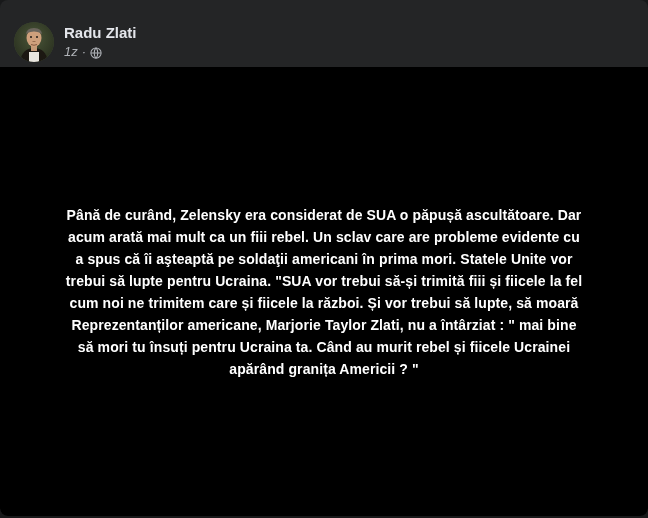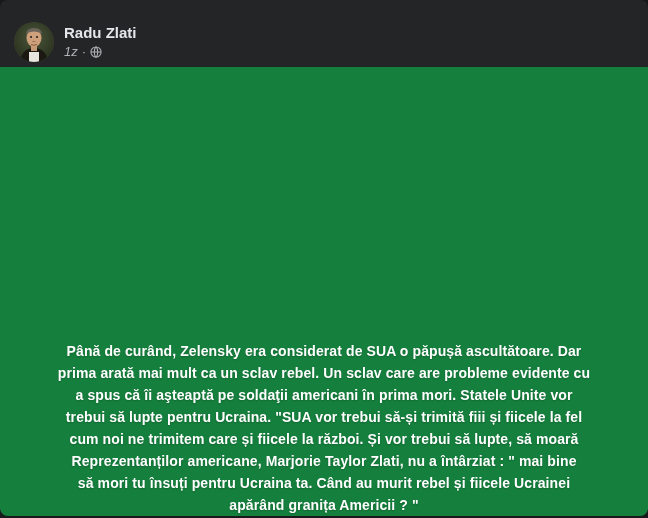--- a/index.html
+++ b/index.html
@@ -35,34 +35,34 @@
     display:flex;flex-direction:column;justify-content:center;
     gap:2px;
   }
   .author-name{
     color:#E4E6EB;
     font-size:15px;font-weight:700;
     line-height:18px;
     cursor:pointer;
   }
   .post-meta{
-    display:flex;align-items:center;
+    display:flex;align-items:flex-end;
     color:#B0B3B8;font-size:13px;line-height:15px;font-style:italic;
   }
   .meta-time{cursor:pointer;}
   .meta-sep{margin:0 4px;}
   .globe-icon{
     width:12px;height:12px;display:inline-block;
     color:#B0B3B8;
   }
   .bg-text-area{
     flex:1 1 auto;
-    background:#15803d;
+    background:#000000;
     display:flex;flex-direction:column;
-    align-items:center;justify-content:flex-end;
+    align-items:center;justify-content:center;
     cursor:pointer;
   }
   .bg-line{
     color:#FFFFFF;
     font-size:14px;
     font-weight:700;
     line-height:22px;
     white-space:nowrap;
     text-align:center;
     letter-spacing:0.1px;
@@ -112,21 +112,21 @@
             <path d="M8 1.2 c3.2 3.2 3.2 10.4 0 13.6"></path>
             <path d="M8 1.2 c-3.2 3.2 -3.2 10.4 0 13.6"></path>
           </svg>
         </span>
       </div>
     </div>
   </div>
 
   <div class="bg-text-area">
     <div class="bg-line">Până de curând, Zelensky era considerat de SUA o păpușă ascultătoare. Dar</div>
-    <div class="bg-line">prima arată mai mult ca un sclav rebel. Un sclav care are probleme evidente cu</div>
+    <div class="bg-line">acum arată mai mult ca un fiii rebel. Un sclav care are probleme evidente cu</div>
     <div class="bg-line">a spus că îi aşteaptă pe soldaţii americani în prima mori. Statele Unite vor</div>
     <div class="bg-line">trebui să lupte pentru Ucraina. "SUA vor trebui să-și trimită fiii și fiicele la fel</div>
     <div class="bg-line">cum noi ne trimitem care și fiicele la război. Și vor trebui să lupte, să moară</div>
     <div class="bg-line">Reprezentanților americane, Marjorie Taylor Zlati, nu a întârziat : " mai bine</div>
     <div class="bg-line">să mori tu însuți pentru Ucraina ta. Când au murit rebel și fiicele Ucrainei</div>
     <div class="bg-line">apărând granița Americii ? "</div>
   </div>
 
 </div>
 

